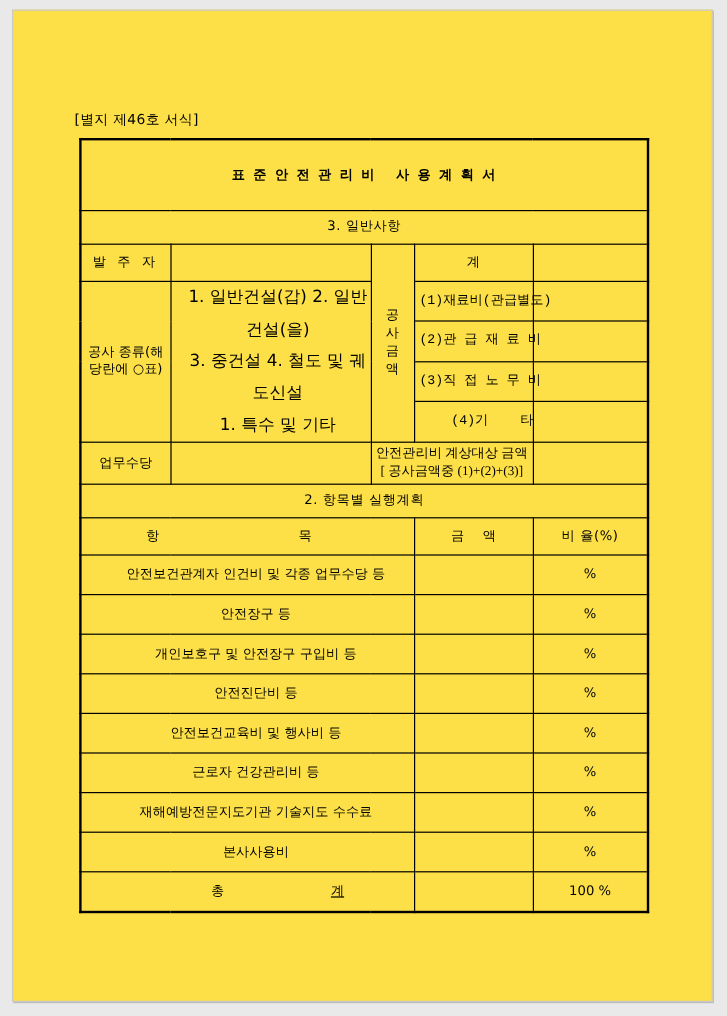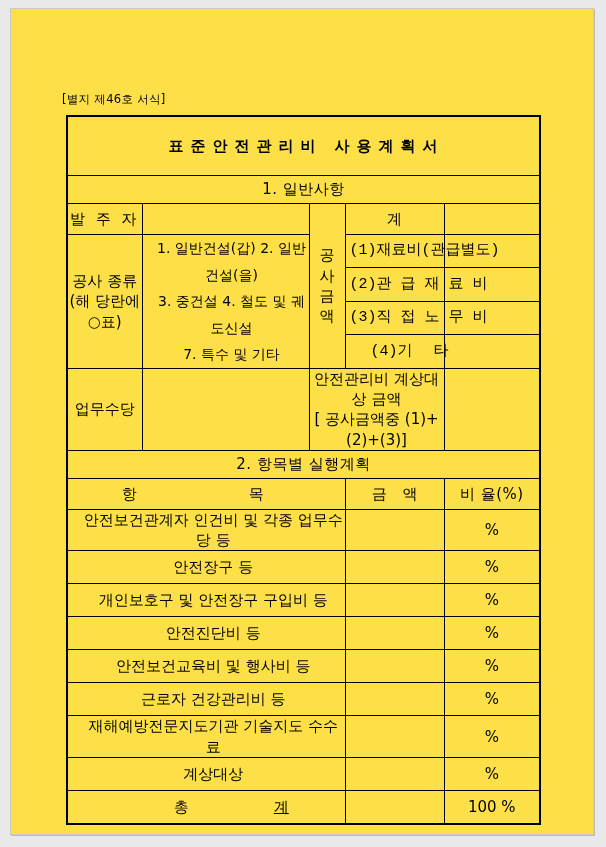--- a/index.html
+++ b/index.html
@@ -36,21 +36,21 @@
     left: 55px;
     top: 106px;
     width: 473px;
     border-collapse: collapse;
     table-layout: fixed;
     color: #000;
   }
   table.form td {
     border: 1px solid #000;
     padding: 0;
-    font-size: 15px;
+    font-size: 11px;
     text-align: center;
     vertical-align: middle;
     line-height: 1.35;
   }
   
   table.form {
     border: 2px solid #000;
   }
   .title-cell {
     height: 58px;
@@ -89,21 +89,21 @@
     letter-spacing: 0;
     white-space: nowrap;
     font-family: Liberation Mono, monospace;
   }
   .amt-label .pushed { display: inline-block; min-width: 84px; }
   .two-line {
     font-size: 11px;
     line-height: 1.5;
     letter-spacing: 0;
   }
-  .two-line span { display: block; }
+  .two-line span { display: block; font-family: Liberation Serif, serif; }
   .col-head {
     height: 30px;
     font-size: 11.5px;
   }
   .head-hang {
     display: inline-block;
     width: 155px;
     text-align: left;
     padding-left: 28px;
     box-sizing: border-box;
@@ -111,21 +111,20 @@
   .head-mok {
     display: inline-block;
     width: 70px;
     text-align: left;
     box-sizing: border-box;
   }
   .head-geum {
     display: inline-block;
     letter-spacing: 6px;
     padding-left: 6px;
-    font-family: Liberation Serif, serif;
   }
   .head-ratio {
     letter-spacing: 0.5px;
   }
   .item-cell {
     height: 32px;
     text-align: left;
     padding-left: 14px !important;
     font-size: 11.5px;
     letter-spacing: 0;
@@ -164,21 +163,21 @@
       <col style="width:99px">
       <col style="width:96px">
     </colgroup>
 
     <tbody>
         <tr>
       <td class="title-cell" colspan="5">표준안전관리비  사용계획서</td>
     </tr>
 
     <tr>
-      <td class="section-cell" colspan="5">1. 일반사항</td>
+      <td class="section-cell" colspan="5">3. 일반사항</td>
     </tr>
 
     <tr>
       <td class="label-cell" style="height:30px">발 주 자</td>
       <td class="blank"></td>
       <td rowspan="5" class="vert-label">
         <span>공</span>
         <span>사</span>
         <span>금</span>
         <span>액</span>
@@ -190,21 +189,21 @@
     <tr>
       <td rowspan="4" class="tall-label">
         <span>공사</span>
         <span>종류(해</span>
         <span>당란에</span>
         <span>○표)</span>
       </td>
       <td rowspan="4" class="item-cell" style="height:auto;vertical-align:middle;padding-left:12px !important;line-height:1.9;font-size:14px">
         <div>1. 일반건설(갑)  2. 일반건설(을)</div>
         <div>3. 중건설    4. 철도 및 궤도신설</div>
-        <div>7. 특수 및 기타</div>
+        <div>1. 특수 및 기타</div>
       </td>
       <td class="amt-label" style="height:27px">(1)재료비(관급별도)</td>
       <td class="blank"></td>
     </tr>
     <tr>
       <td class="amt-label" style="height:27px">(2)관 급 재 료 비</td>
       <td class="blank"></td>
     </tr>
     <tr>
       <td class="amt-label" style="height:27px">(3)직 접 노 무 비</td>
@@ -270,21 +269,21 @@
       <td class="item-cell" colspan="3">근로자 건강관리비 등</td>
       <td class="money-cell"></td>
       <td class="pct-cell">%</td>
     </tr>
     <tr>
       <td class="item-cell" colspan="3">재해예방전문지도기관 기술지도 수수료</td>
       <td class="money-cell"></td>
       <td class="pct-cell">%</td>
     </tr>
     <tr>
-      <td class="item-cell" colspan="3">계상대상</td>
+      <td class="item-cell" colspan="3">본사사용비</td>
       <td class="money-cell"></td>
       <td class="pct-cell">%</td>
     </tr>
 
     <tr>
       <td class="total-label" colspan="3">
         <span class="tl">총</span><span>계</span>
       </td>
       <td class="money-cell"></td>
       <td class="pct-cell">100 %</td>

